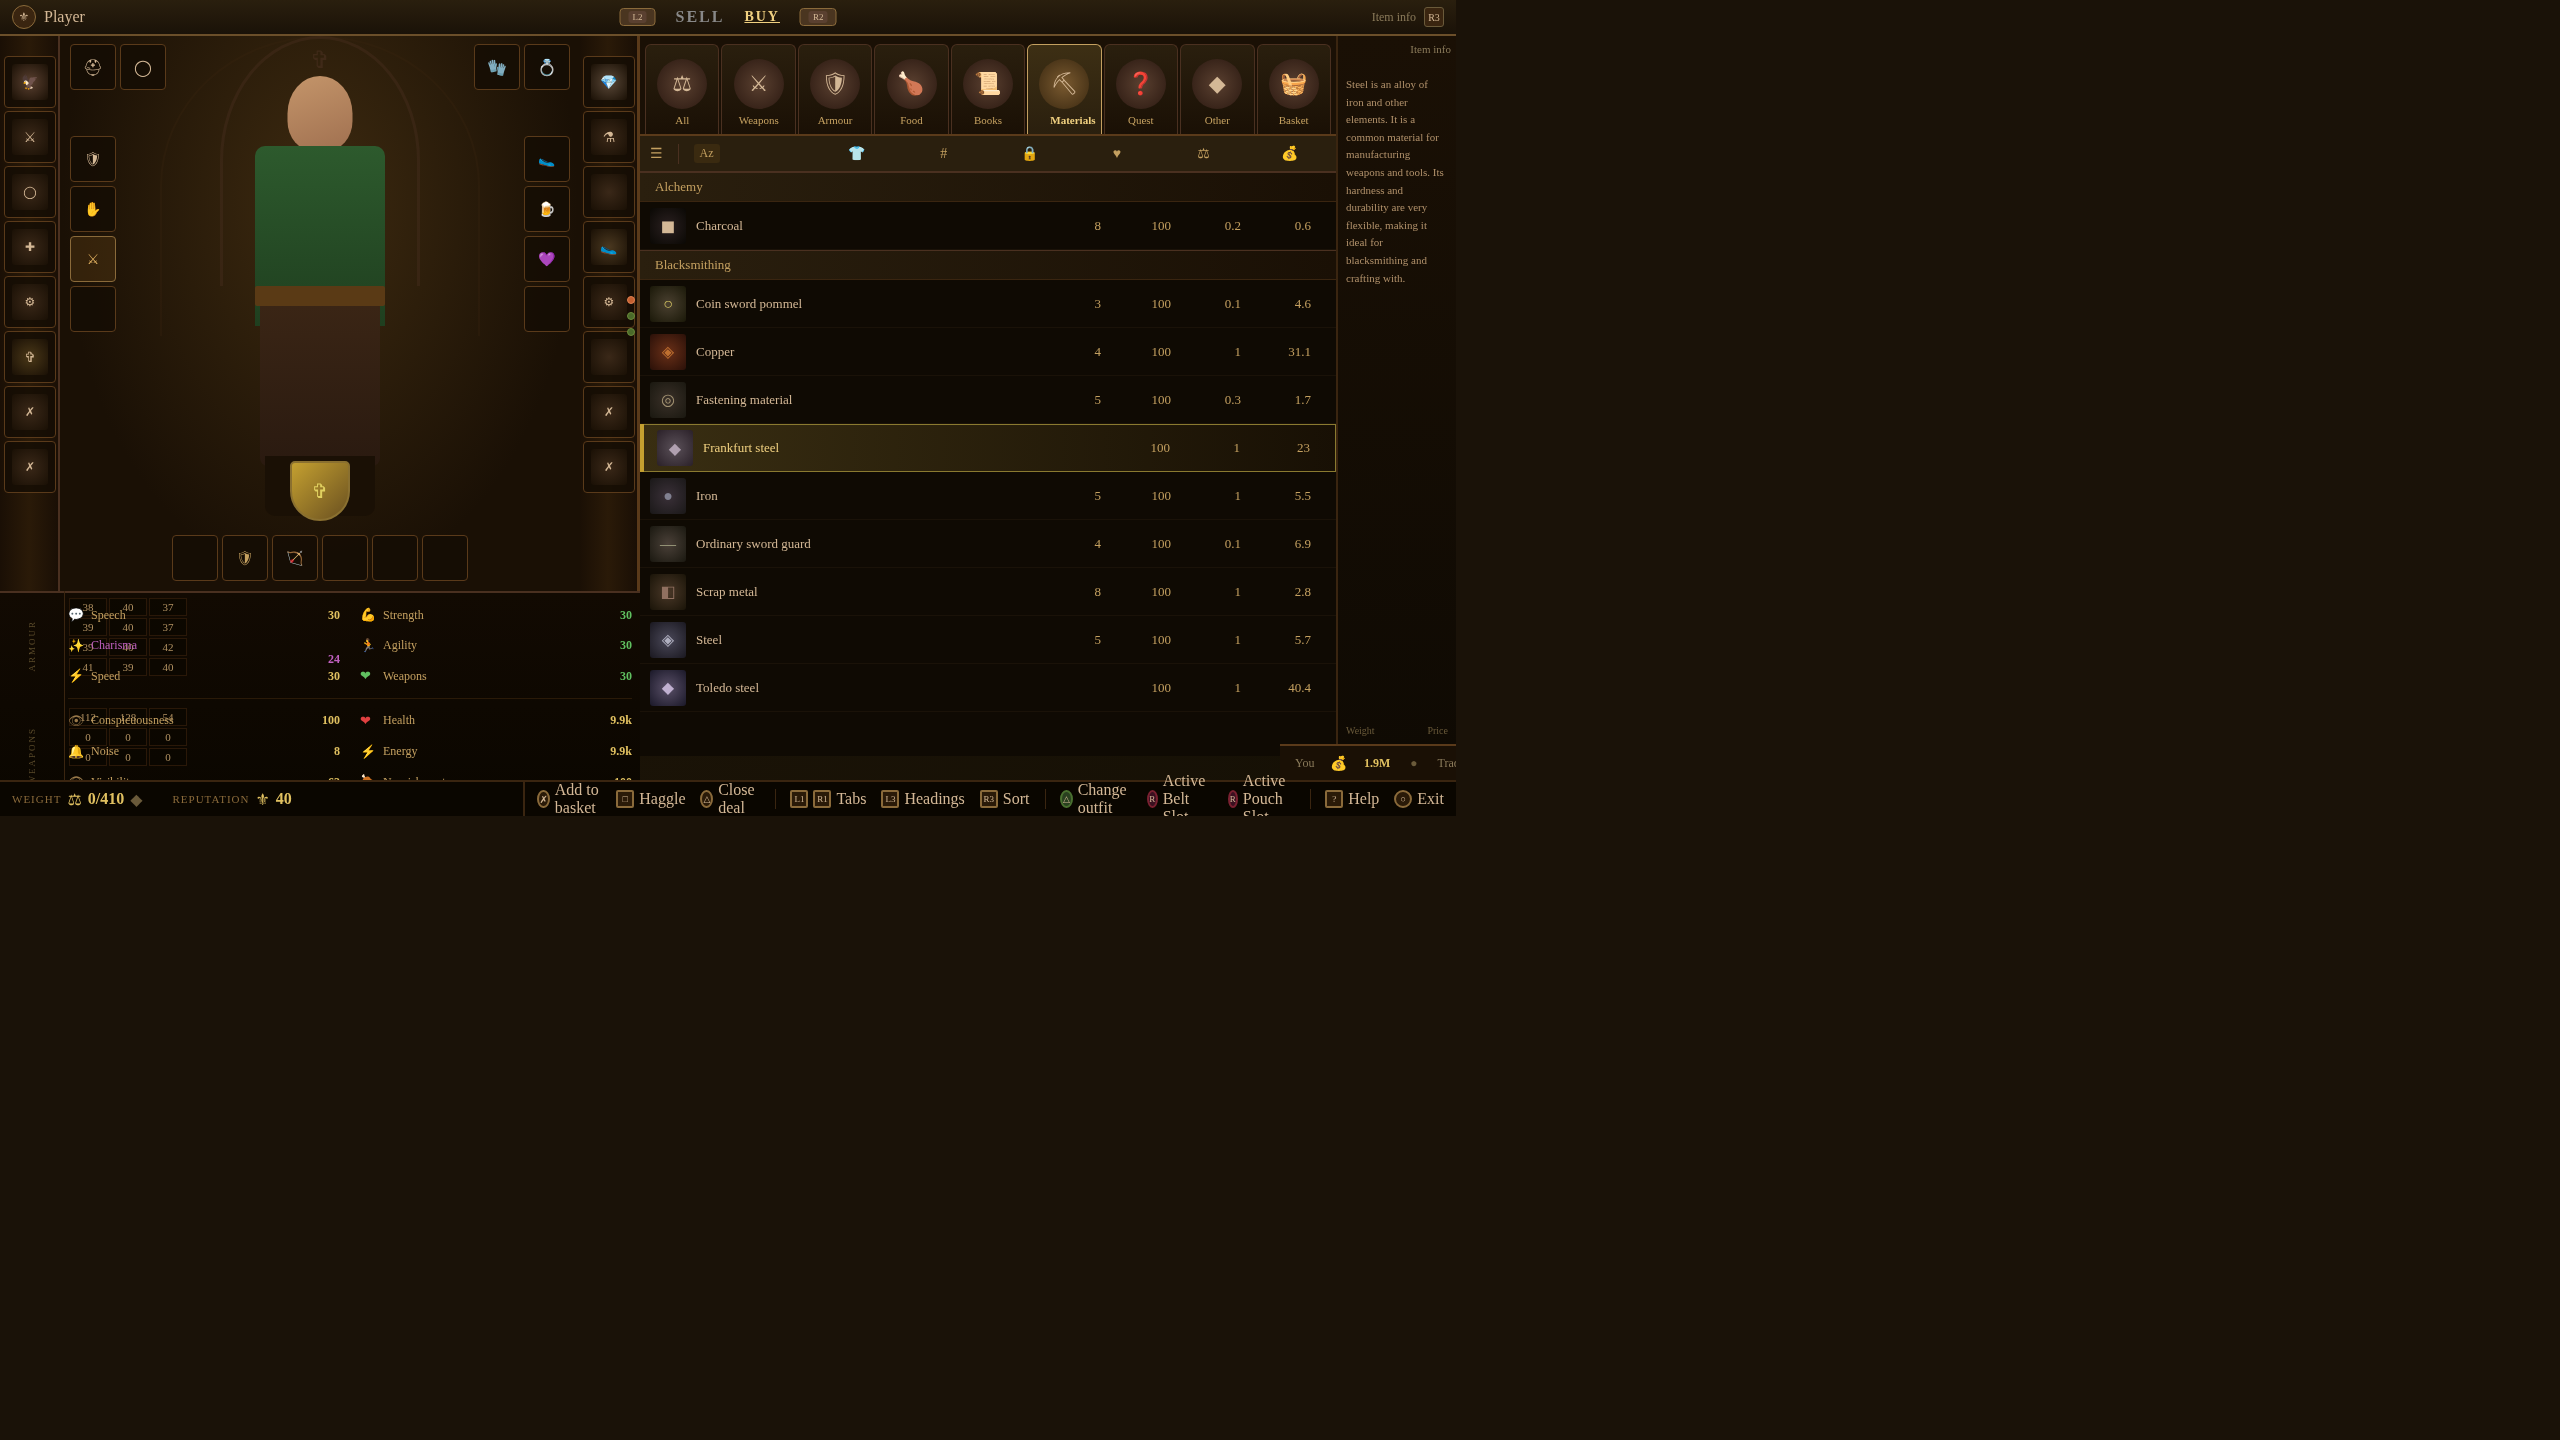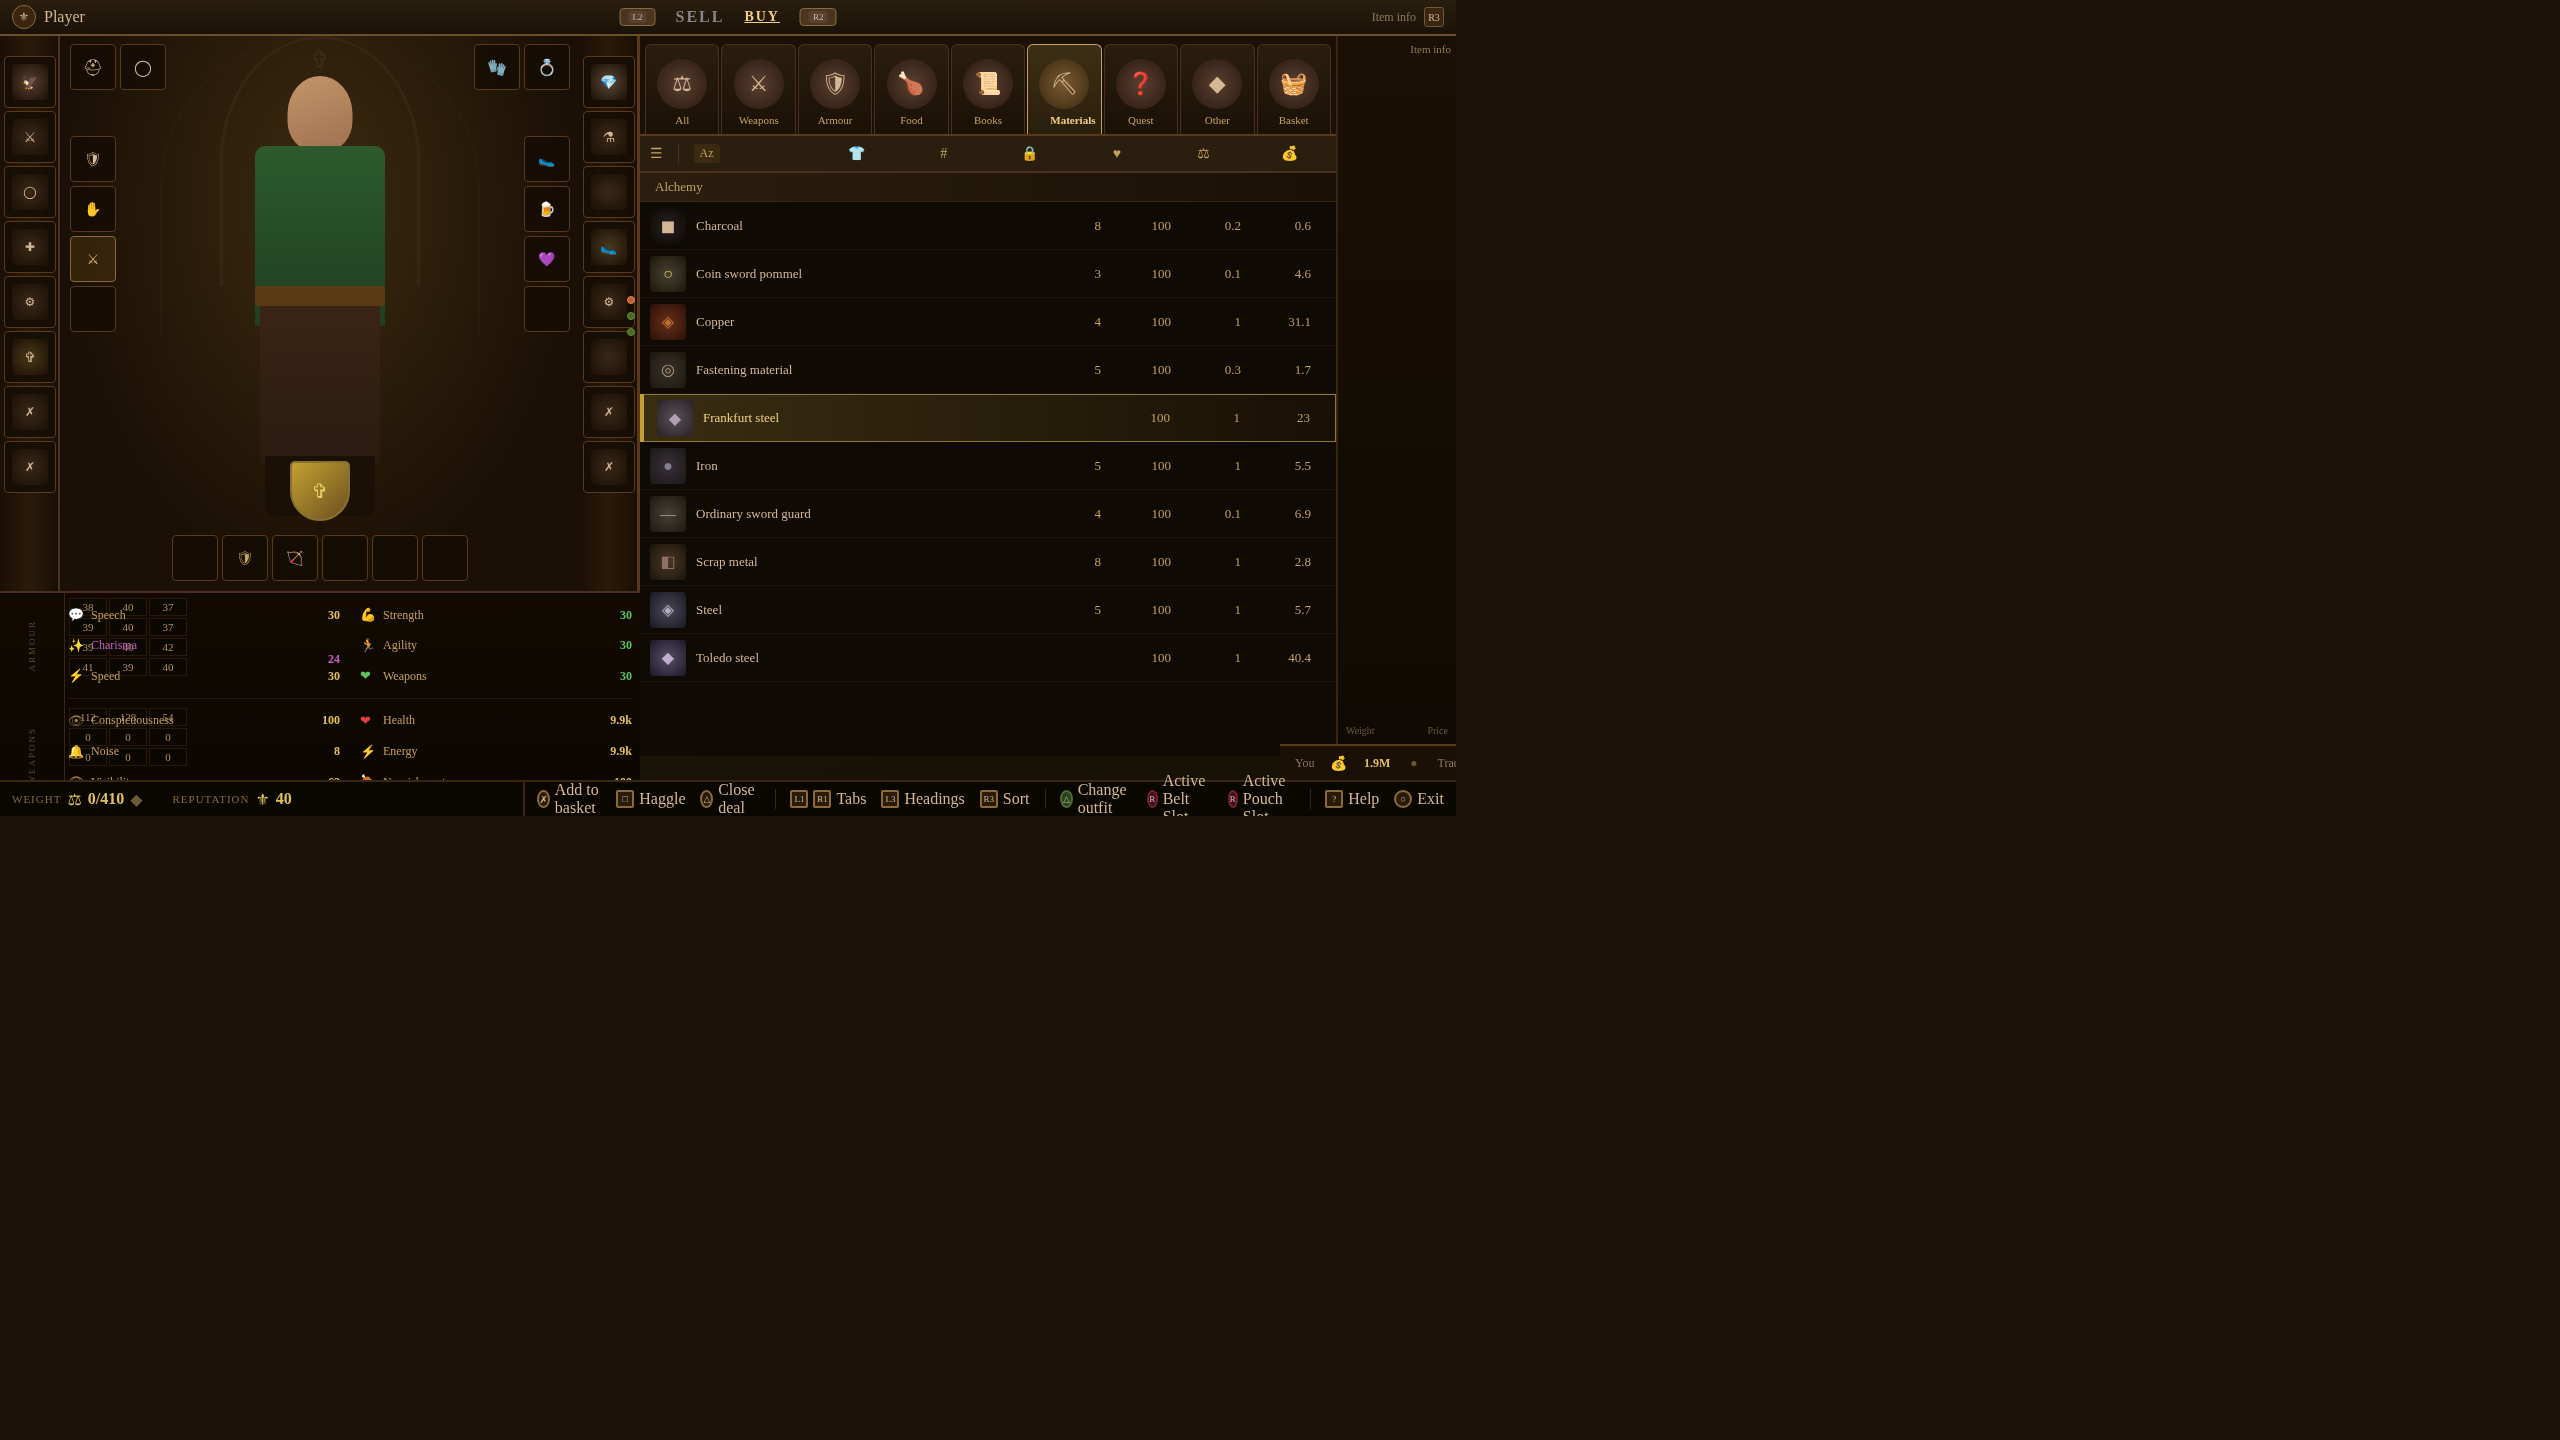--- a/index.html
+++ b/index.html
@@ -894,20 +894,23 @@
       <div class="item-icon" style="background:radial-gradient(#2a2020,#0a0804);">
         <span style="font-size:18px;">◼</span>
       </div>
       <span class="item-name">Charcoal</span>
       <span class="item-col">8</span>
       <span class="item-col">100</span>
       <span class="item-col">0.2</span>
       <span class="item-col">0.6</span>
     </div>
 
+    <div class="item-group-header">
+      <span>Blacksmithing</span>
+    </div>
 
     <div class="item-row">
       <div class="item-icon" style="background:radial-gradient(#4a4030,#1a1808);">
         <span style="font-size:16px;color:#d0c060;">○</span>
       </div>
       <span class="item-name">Coin sword pommel</span>
       <span class="item-col">3</span>
       <span class="item-col">100</span>
       <span class="item-col">0.1</span>
       <span class="item-col">4.6</span>
@@ -999,20 +1002,21 @@
       <span class="item-col"></span>
       <span class="item-col">100</span>
       <span class="item-col">1</span>
       <span class="item-col">40.4</span>
     </div>
 
   </div>
 
   <div class="info-panel">
     <span class="item-info-label">Item info</span>
+    <p style="margin-top:30px;font-size:11px;line-height:1.6;color:#b0906a;">Steel is an alloy of iron and other elements. It is a common material for manufacturing weapons and tools. Its hardness and durability are very flexible, making it ideal for blacksmithing and crafting with.</p>
     <div style="position:absolute;bottom:15px;left:8px;right:8px;">
       <div style="display:flex;justify-content:space-between;font-size:10px;color:#6a5a3a;margin-bottom:3px;">
         <span>Weight</span>
         <span>Price</span>
       </div>
     </div>
   </div>
 
   <div class="trade-bar">
     <div class="trade-item">

